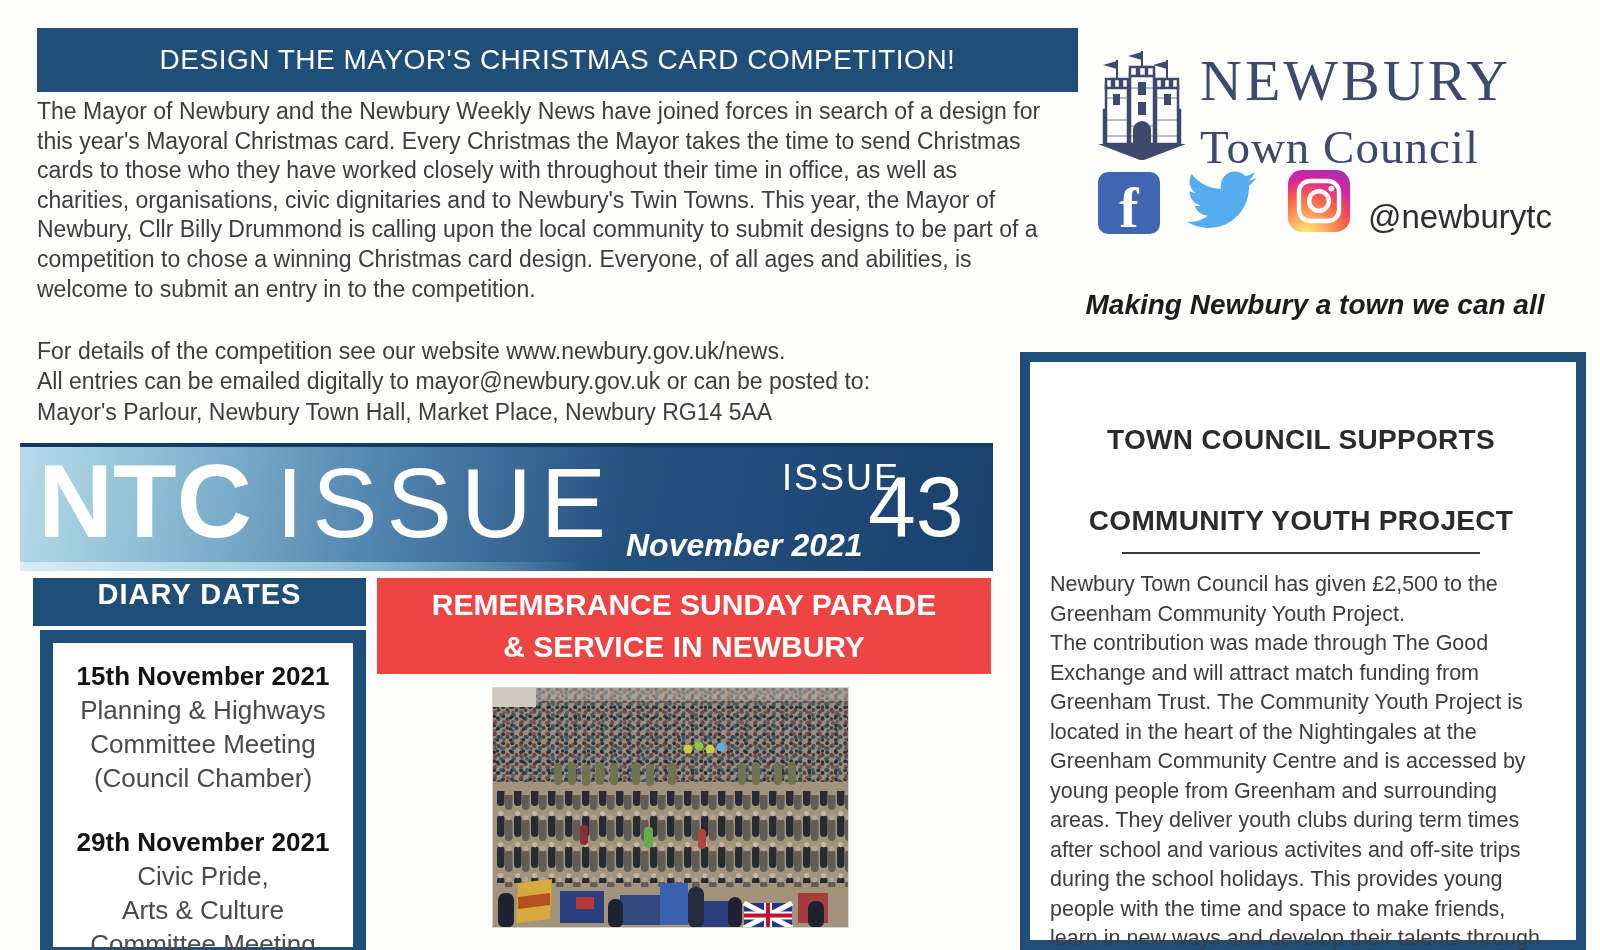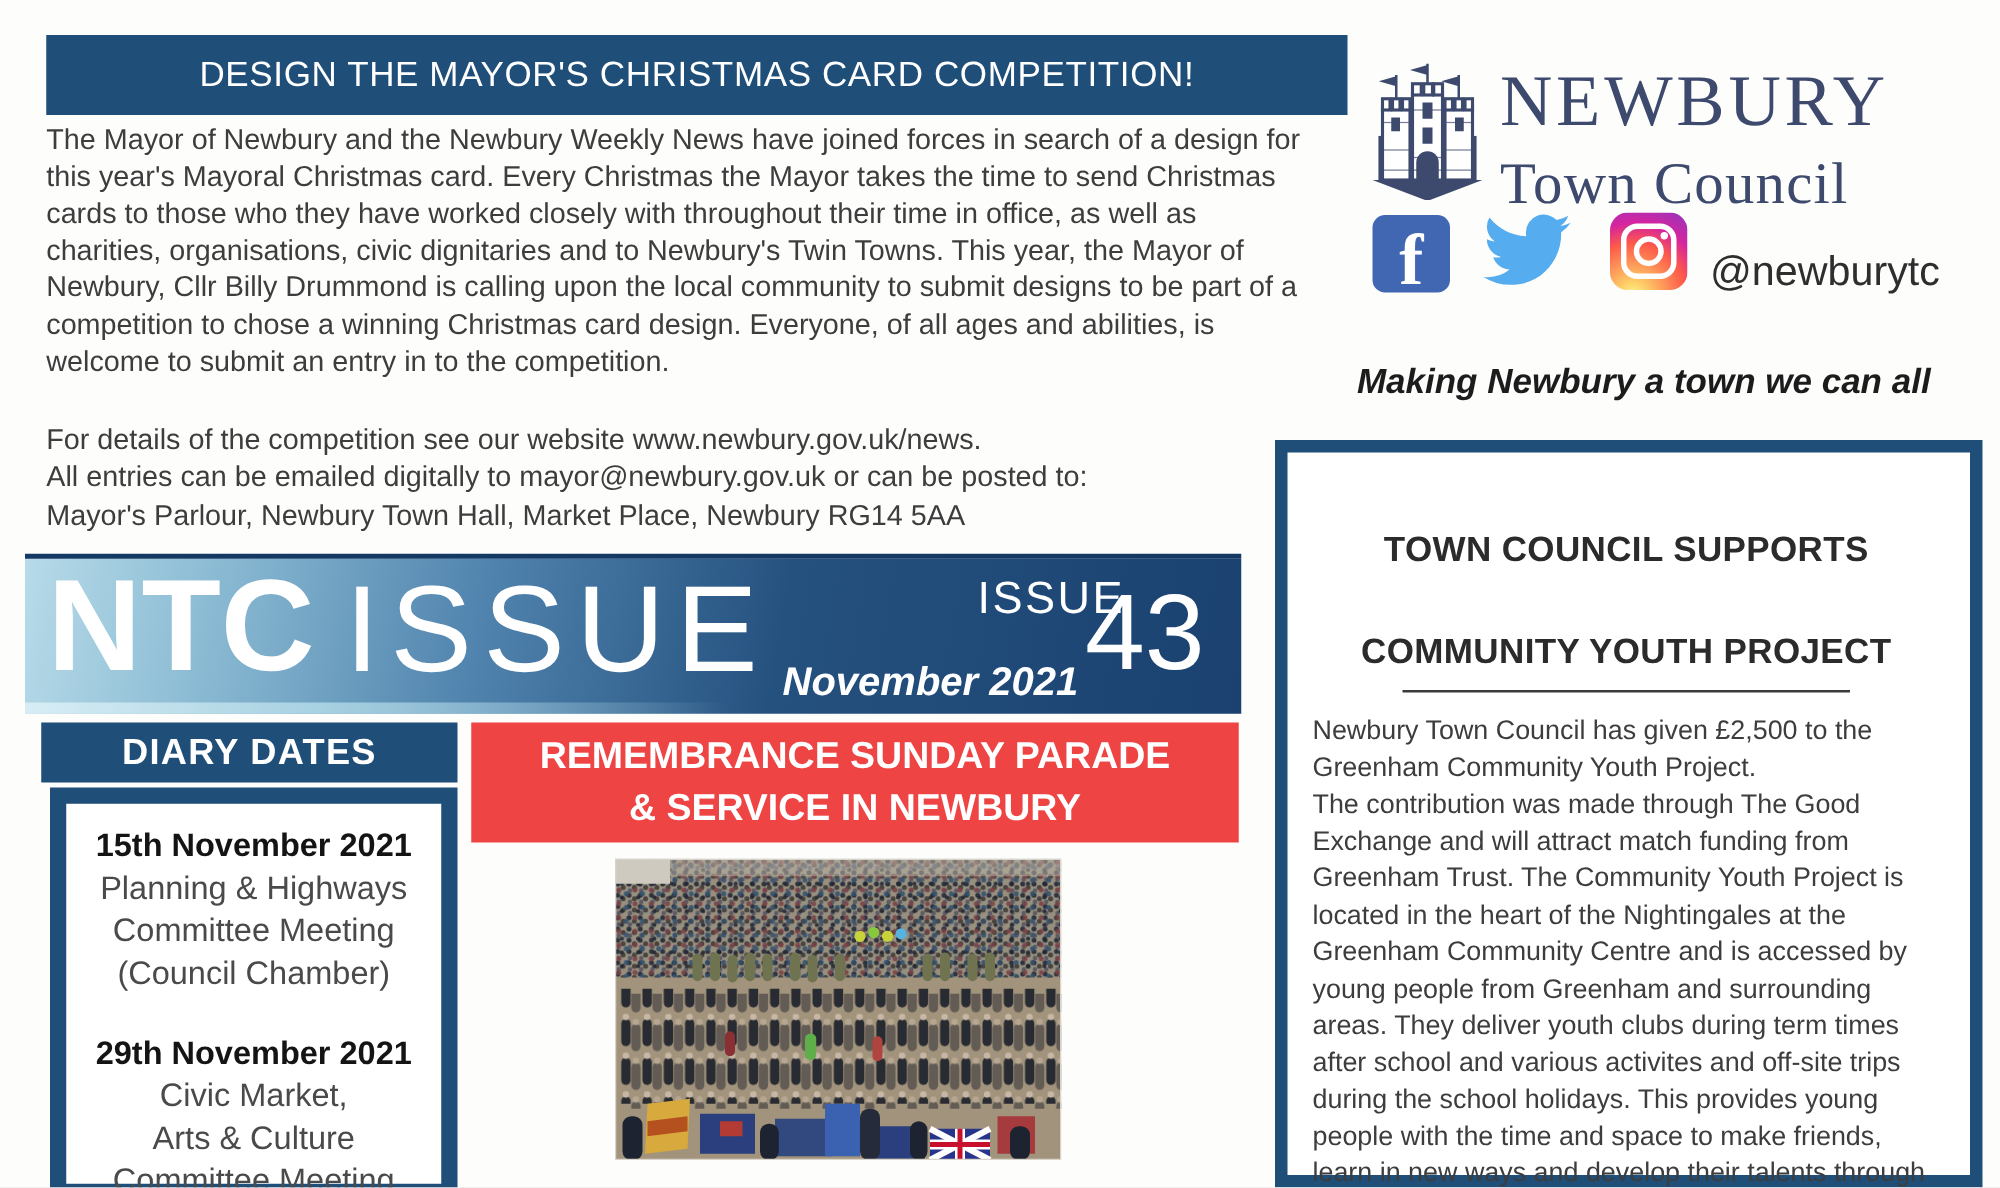--- a/index.html
+++ b/index.html
@@ -37,21 +37,21 @@
   .masthead::after{content:"";position:absolute;left:0;bottom:0;width:58%;height:9px;
     background:linear-gradient(to right,#d7edf5 0%,#a9d2e2 40%,rgba(255,255,255,0) 100%);}
   .ntc{position:absolute;left:18px;top:2px;color:#fff;font-size:104px;line-height:104px;font-weight:900;}
   .news{position:absolute;left:256px;top:6px;color:#fff;font-size:98px;line-height:100px;font-weight:400;letter-spacing:9px;}
   .issue-label{position:absolute;left:762px;top:10px;color:#fff;font-size:36px;letter-spacing:2px;}
   .issue-num{position:absolute;left:848px;top:16px;color:#fff;font-size:86px;line-height:86px;font-weight:500;}
   .issue-date{position:absolute;left:606px;top:80px;color:#fff;font-size:32px;font-style:italic;font-weight:bold;}
 
   
   .diary-header{left:33px;top:578px;width:333px;height:48px;background:#1f4e79;color:#fff;
-    display:flex;align-items:center;justify-content:center;font-weight:bold;font-size:29px;letter-spacing:1px;}
+    display:flex;align-items:flex-start;justify-content:center;font-weight:bold;font-size:29px;letter-spacing:1px;}
   .diary-card{left:40px;top:630px;width:326px;height:330px;background:#fff;border:13px solid #1f4e79;
     box-sizing:border-box;text-align:center;padding-top:16px;}
   .entry{font-size:26px;line-height:34px;color:#4a4a4a;}
   .entry + .entry{margin-top:30px;}
   .entry-date{display:block;font-weight:bold;color:#141414;}
   .entry-line{display:block;}
 
   
   .rem-banner{left:377px;top:578px;width:614px;height:96px;background:#ef4444;color:#fff;
     display:flex;flex-direction:column;align-items:center;justify-content:center;
@@ -167,21 +167,21 @@
   </div>
   <div class="abs diary-card">
     <div class="entry">
       <span class="entry-date">15th November 2021</span>
       <span class="entry-line">Planning &amp; Highways</span>
       <span class="entry-line">Committee Meeting</span>
       <span class="entry-line">(Council Chamber)</span>
     </div>
     <div class="entry">
       <span class="entry-date">29th November 2021</span>
-      <span class="entry-line">Civic Market,</span>
+      <span class="entry-line">Civic Pride,</span>
       <span class="entry-line">Arts &amp; Culture</span>
       <span class="entry-line">Committee Meeting</span>
     </div>
   </div>
 
   <div class="abs rem-banner">
     <span>REMEMBRANCE SUNDAY PARADE</span>
     <span>&amp; SERVICE IN NEWBURY</span>
   </div>
   <svg class="abs photo" viewBox="0 0 357 241" aria-hidden="true">

